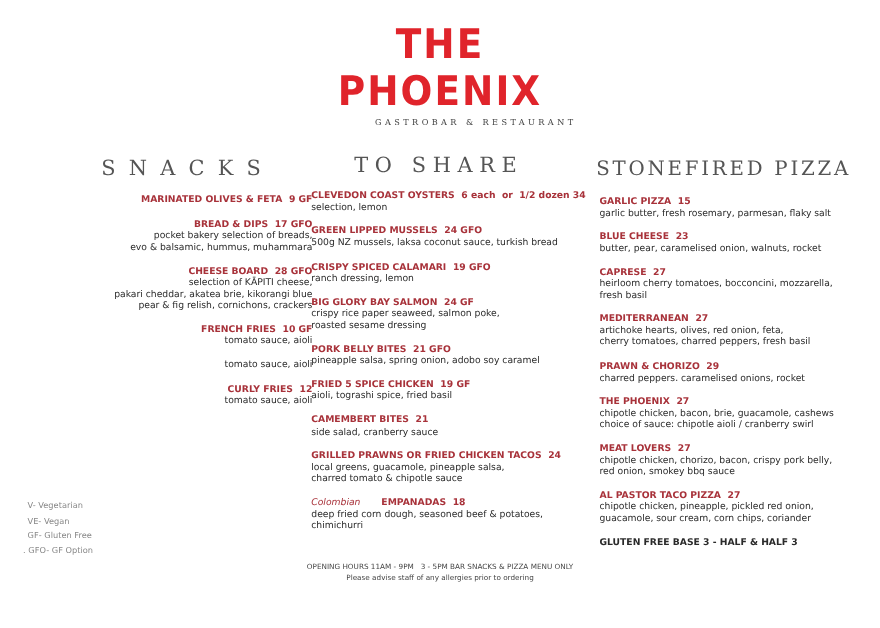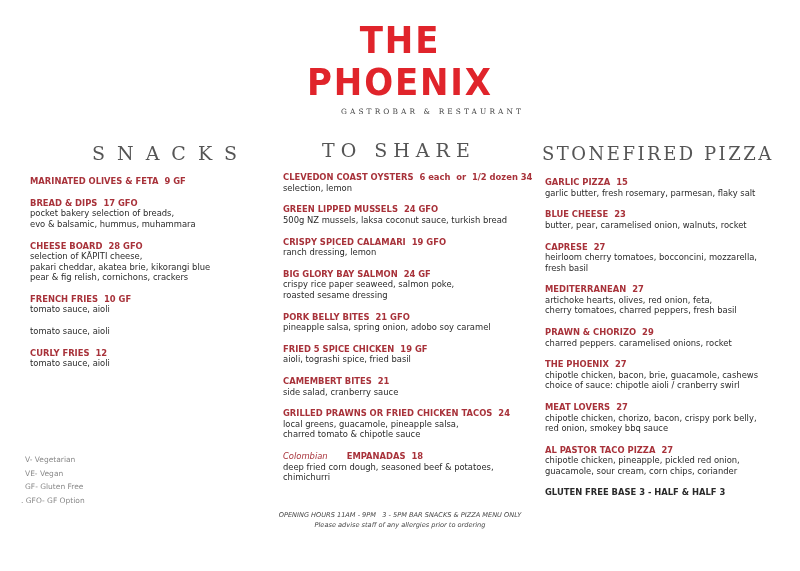--- a/index.html
+++ b/index.html
@@ -23,21 +23,21 @@
       font-family: "DejaVu Serif", serif;
       color: #555;
       font-weight: normal;
       white-space: nowrap;
     }
     .t-snacks { left: 58px; top: 142px; font-size: 19px; letter-spacing: 12px; margin-left: 34px; }
     .t-share  { left: 322px; top: 139px; font-size: 19px; letter-spacing: 6px; }
     .t-pizza  { left: 542px; top: 143px; font-size: 18px; letter-spacing: 2.5px; }
 
     .col { position: absolute; }
-    .col-snacks { left: 30px; top: 176px; width: 240px; }
+    .col-snacks { left: 44px; top: 176px; width: 240px; text-align: right; }
     .col-share  { left: 283px; top: 172px; width: 260px; }
     .col-pizza  { left: 545px; top: 177px; width: 250px; }
 
     .item { margin-bottom: 11.4px; }
     .item-name {
       font-family: "DejaVu Sans", sans-serif;
       font-weight: bold;
       color: #a8323a;
       font-size: 8.4px;
       line-height: 10.5px;
@@ -73,21 +73,20 @@
       margin-top: 2px;
       font-weight: bold;
     }
 
     .footer { position: absolute; left: 0; top: 510px; width: 800px; text-align: center; }
     .footer-line {
       font-family: "DejaVu Sans", sans-serif;
       font-size: 6.6px;
       line-height: 10px;
       color: #444;
-      font-style: italic;
     }
   </style>
 </head>
 <body>
 
 <div class="logo">
   <div class="logo-line1">THE</div>
   <div class="logo-line2">PHOENIX</div>
 </div>
 <div style="position:absolute; left:341px; top:107px; font-family:'DejaVu Serif', serif; font-size:7.4px; letter-spacing:3.1px; color:#444; white-space:nowrap;">GASTROBAR &amp; RESTAURANT</div>

